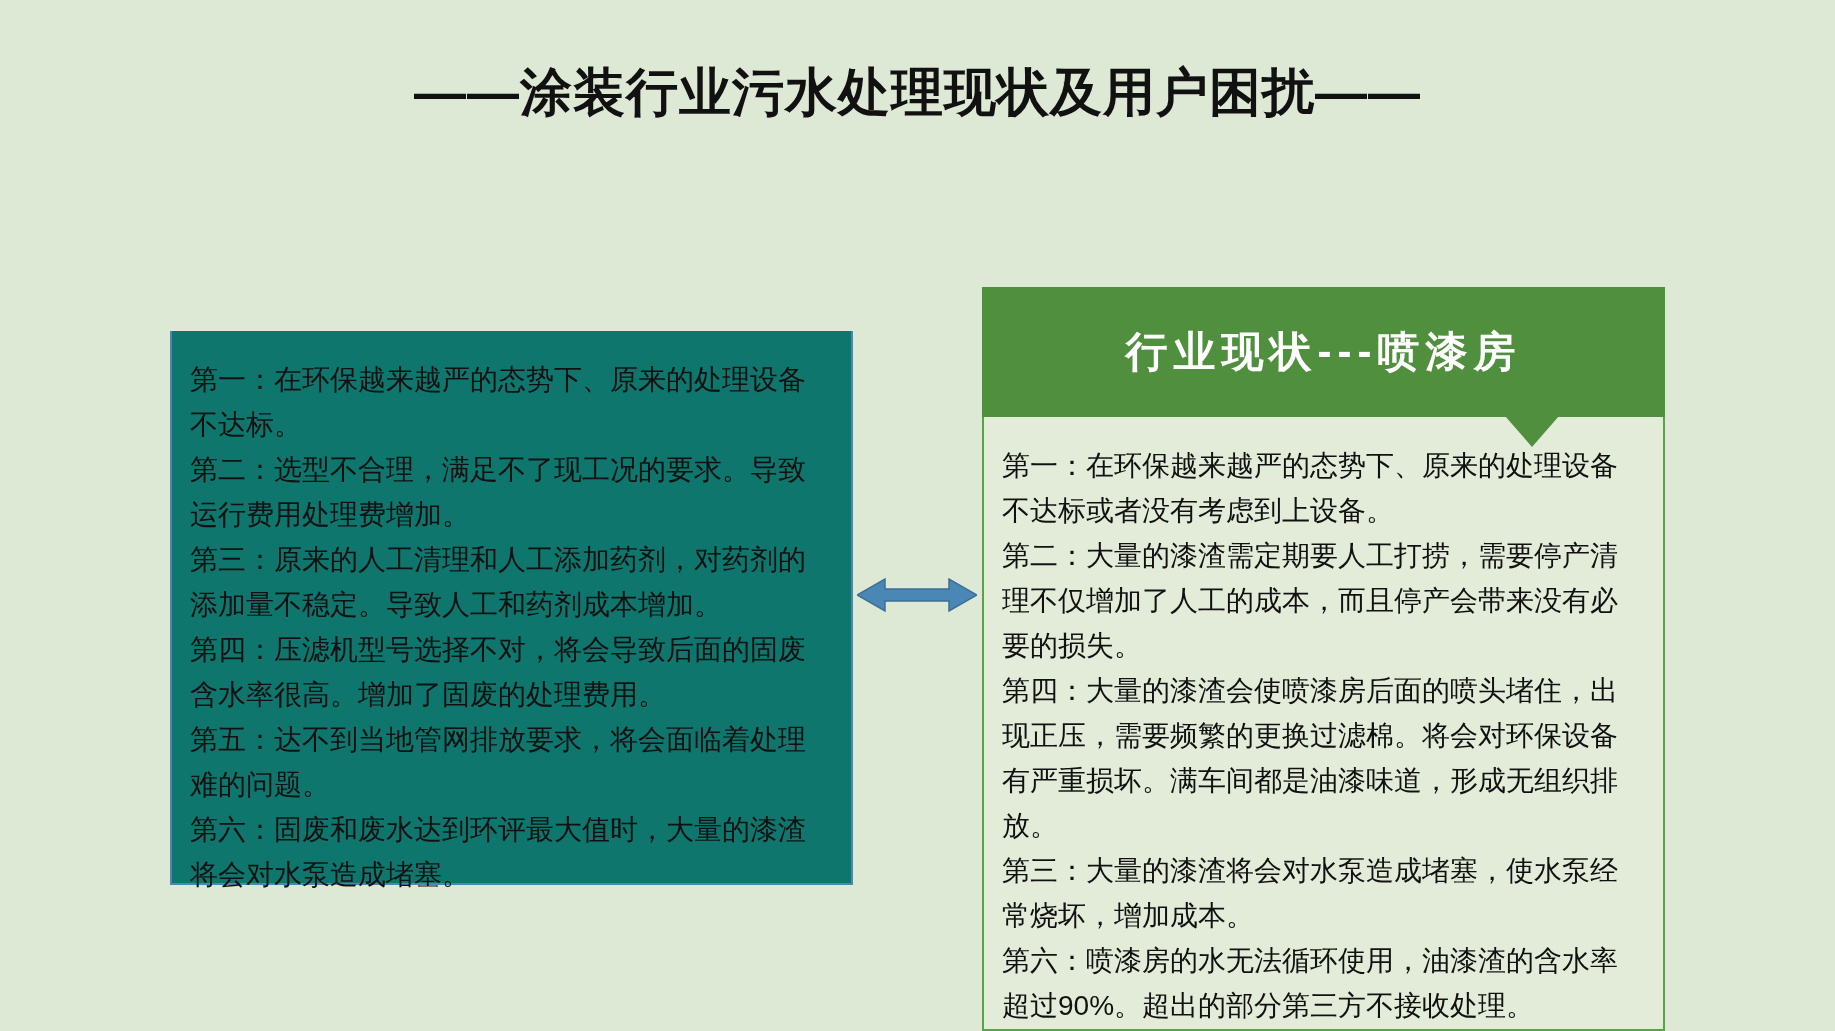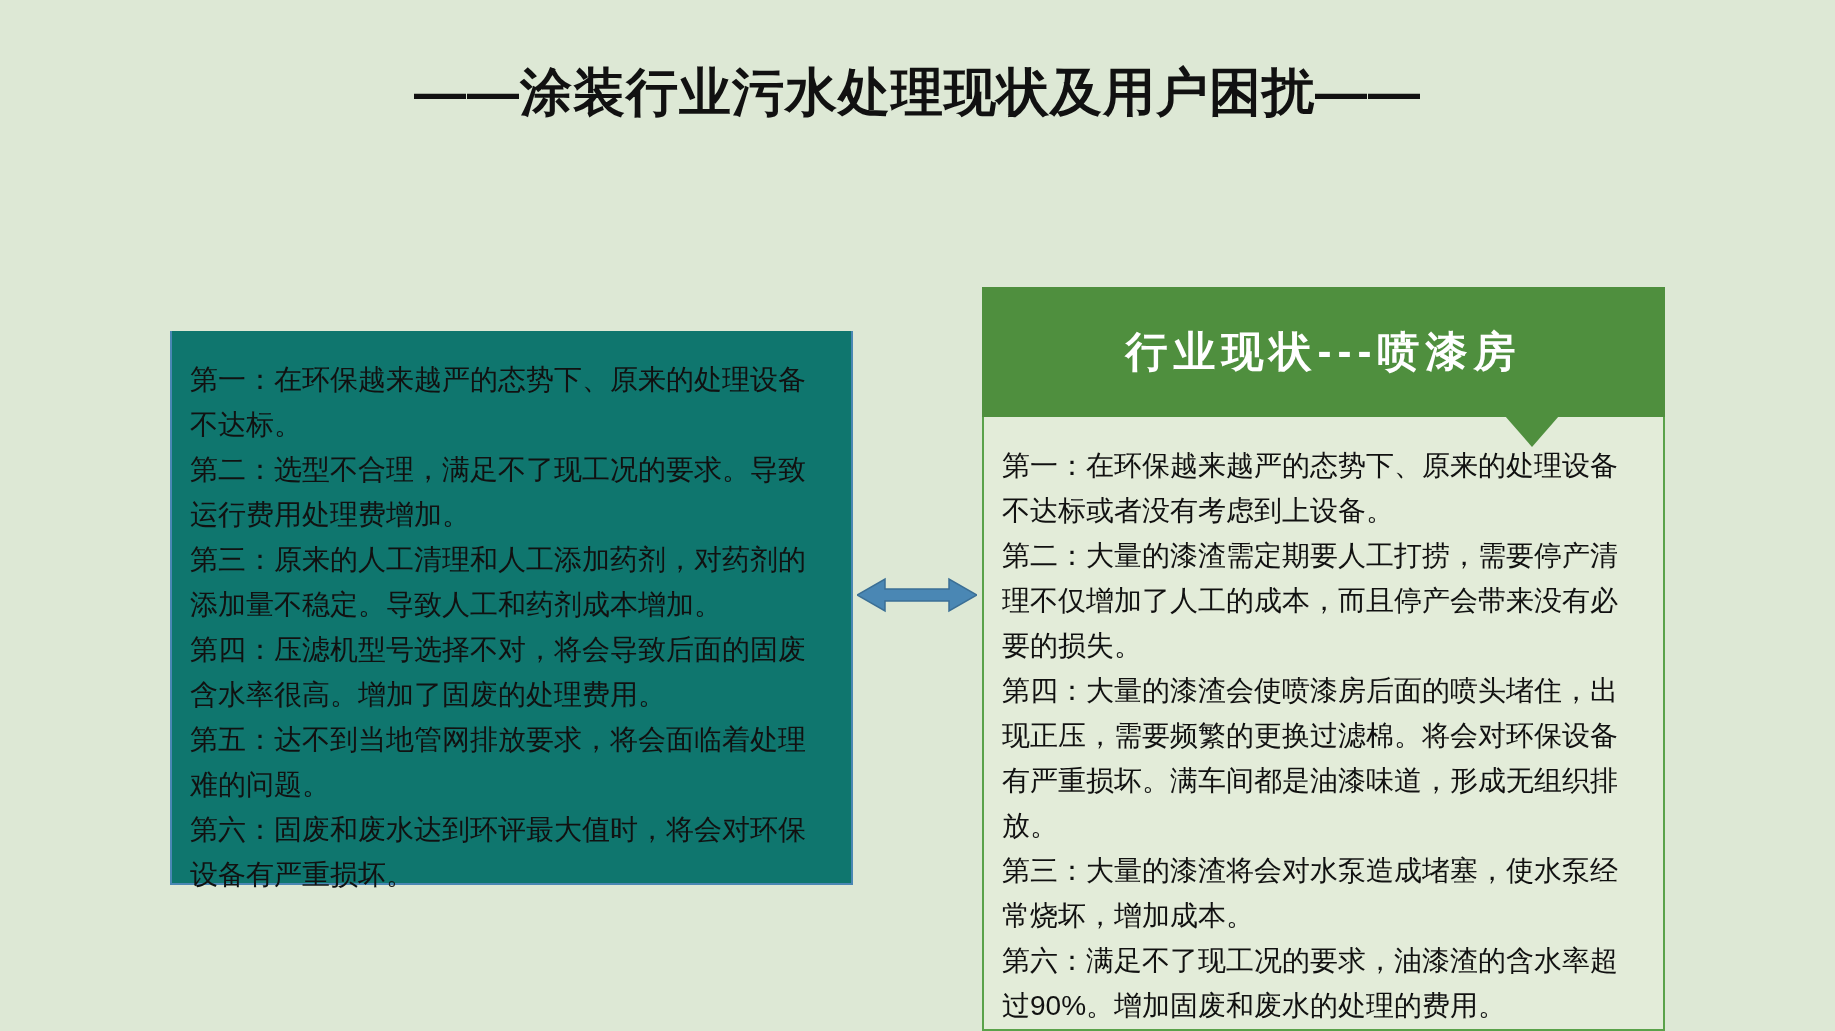--- a/index.html
+++ b/index.html
@@ -114,37 +114,37 @@
 
   <div class="title">——涂装行业污水处理现状及用户困扰——</div>
 
   <div class="col col-left">
     <div class="card-body blue">
       <p>第一：在环保越来越严的态势下、原来的处理设备不达标。</p>
       <p>第二：选型不合理，满足不了现工况的要求。导致运行费用处理费增加。</p>
       <p>第三：原来的人工清理和人工添加药剂，对药剂的添加量不稳定。导致人工和药剂成本增加。</p>
       <p>第四：压滤机型号选择不对，将会导致后面的固废含水率很高。增加了固废的处理费用。</p>
       <p>第五：达不到当地管网排放要求，将会面临着处理难的问题。</p>
-      <p>第六：固废和废水达到环评最大值时，将会对环保设备有严重损坏。</p>
+      <p>第六：固废和废水达到环评最大值时，大量的漆渣将会对水泵造成堵塞。</p>
     </div>
   </div>
 
   <div class="arrow-wrap">
     <svg width="120" height="40" viewBox="0 0 120 40">
       <polygon points="0,20 28,4 28,14 92,14 92,4 120,20 92,36 92,26 28,26 28,36" fill="#4a87b4" stroke="#3b6f95" stroke-width="1.5"></polygon>
     </svg>
   </div>
 
   <div class="col col-right">
     <div class="card-head green">
       <span class="head-text">行业现状---喷漆房</span>
       <span class="pointer green"></span>
     </div>
     <div class="card-body green">
       <p>第一：在环保越来越严的态势下、原来的处理设备不达标或者没有考虑到上设备。</p>
       <p>第二：大量的漆渣需定期要人工打捞，需要停产清理不仅增加了人工的成本，而且停产会带来没有必要的损失。</p>
       <p>第四：大量的漆渣会使喷漆房后面的喷头堵住，出现正压，需要频繁的更换过滤棉。将会对环保设备有严重损坏。满车间都是油漆味道，形成无组织排放。</p>
       <p>第三：大量的漆渣将会对水泵造成堵塞，使水泵经常烧坏，增加成本。</p>
-      <p>第六：满足不了现工况的要求，油漆渣的含水率超过90%。增加固废和废水的处理的费用。</p>
+      <p>第六：喷漆房的水无法循环使用，油漆渣的含水率超过90%。超出的部分第三方不接收处理。</p>
     </div>
   </div>
 
 </div>
 
 </body></html>

